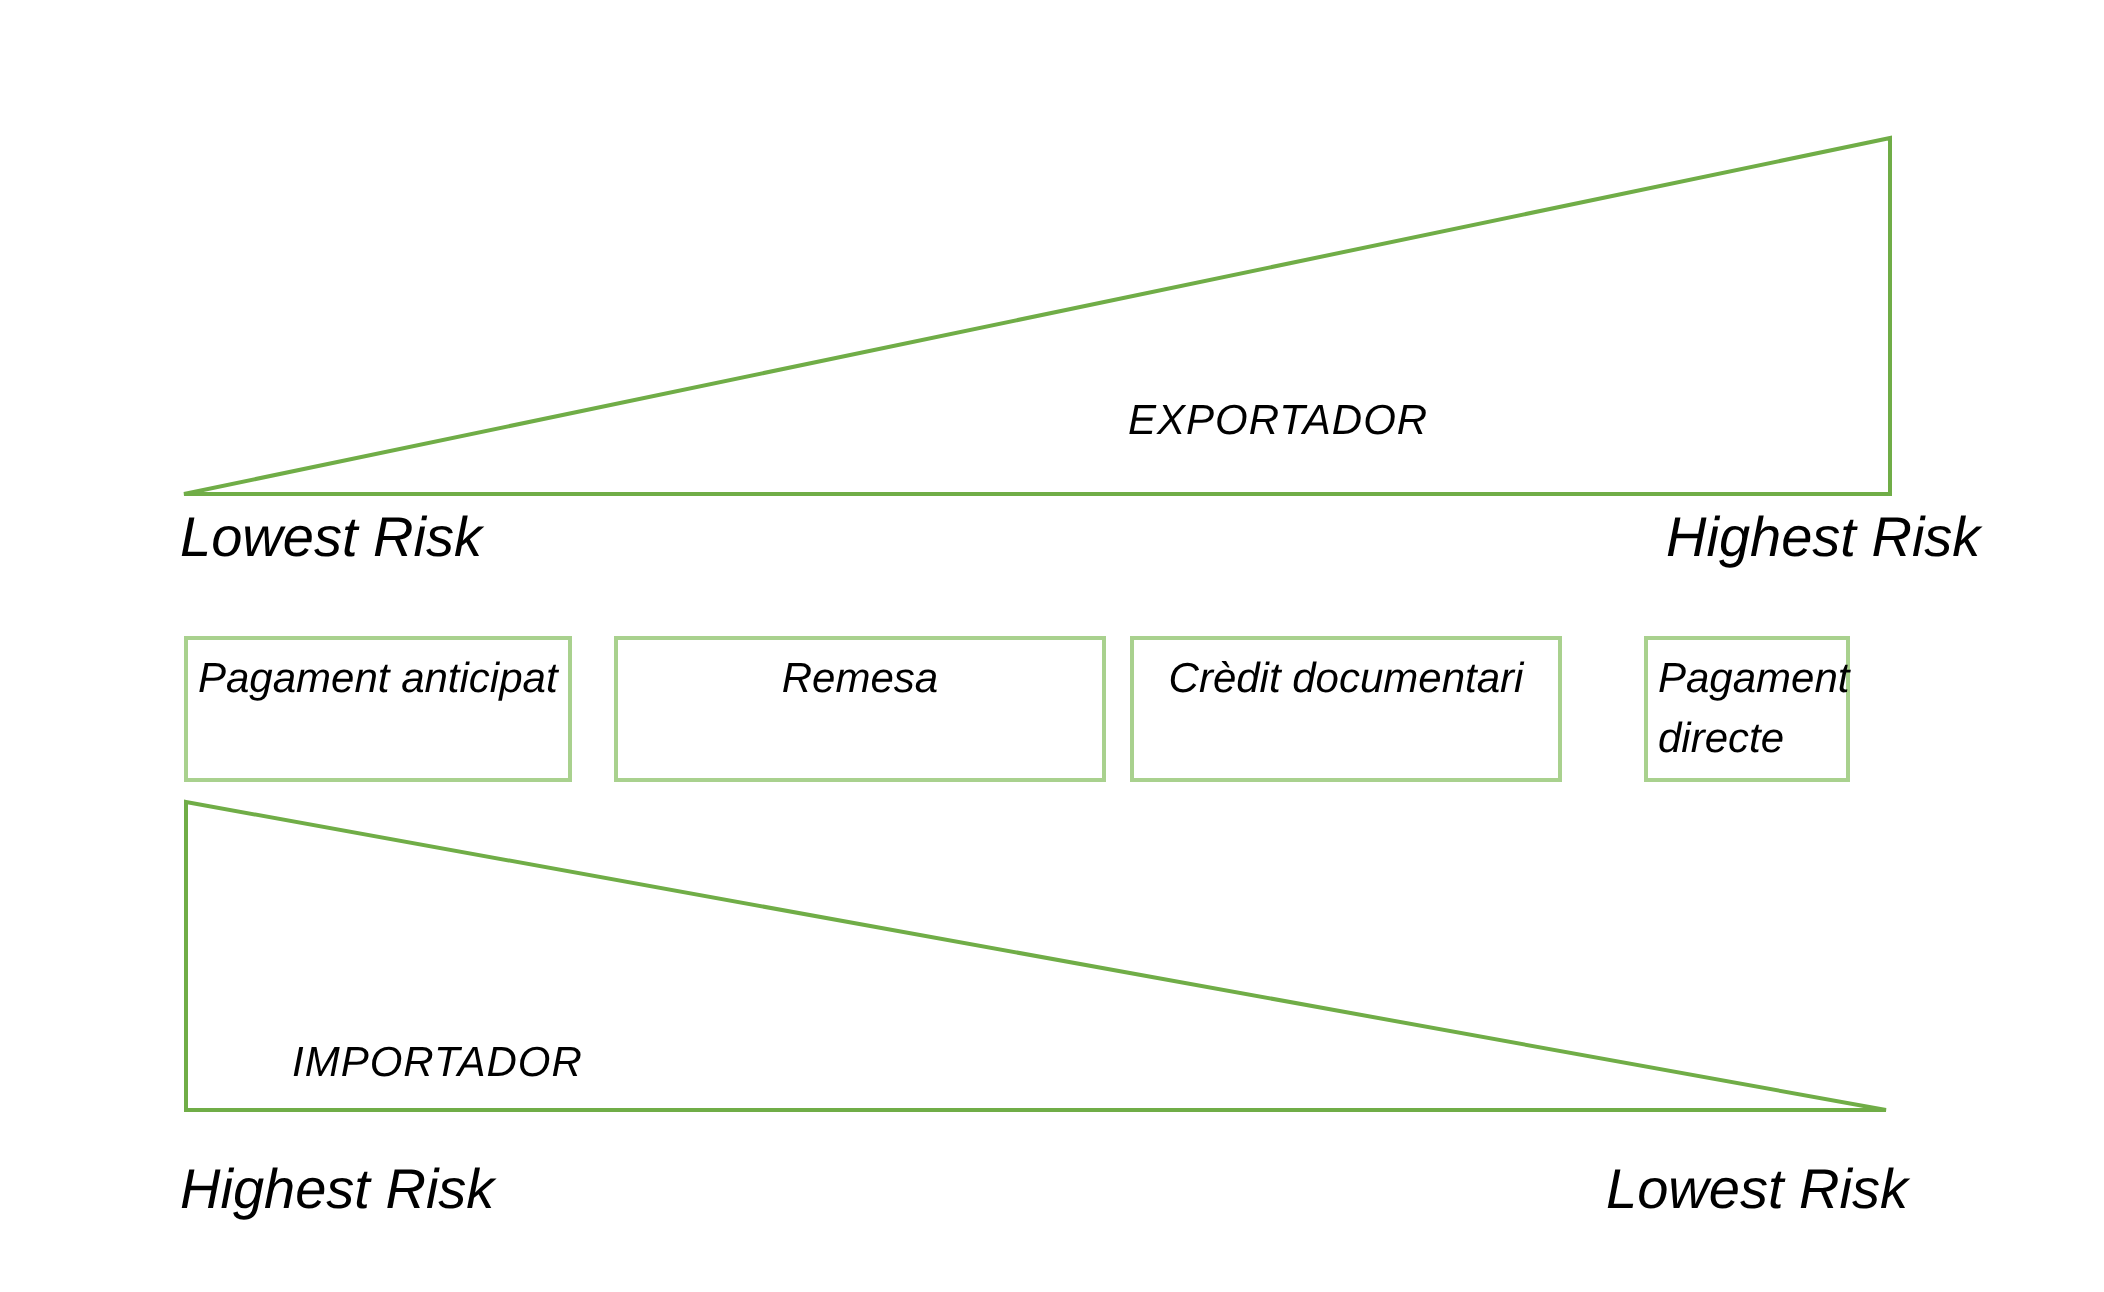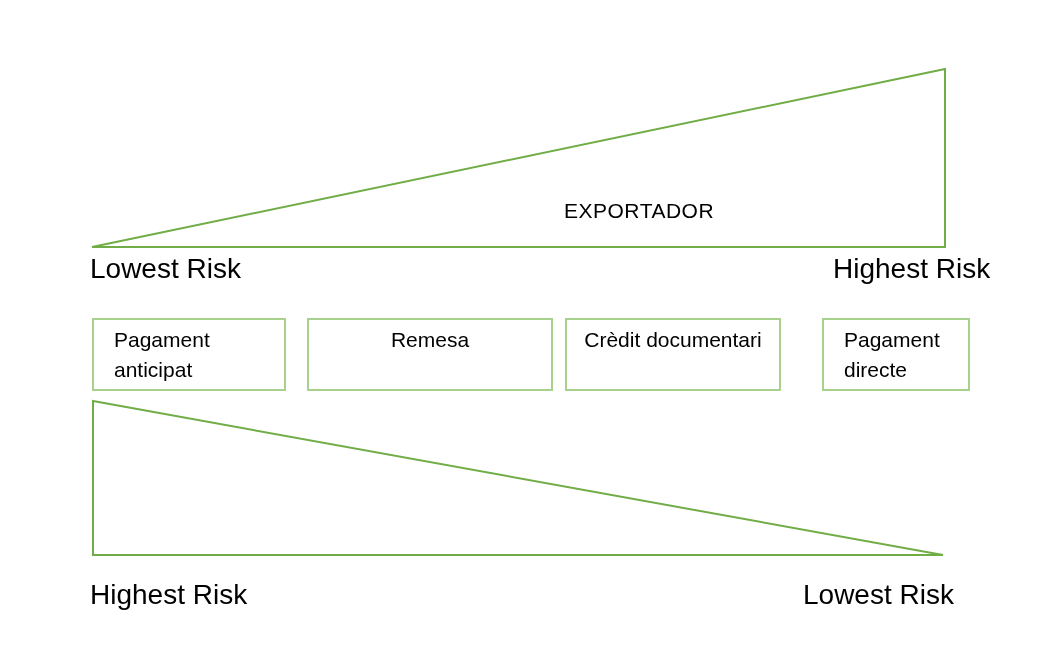--- a/index.html
+++ b/index.html
@@ -8,20 +8,21 @@
     background: var(--background, #FFFFFF);
   }
   .canvas {
     position: relative;
     width: 1052px;
     height: 646px;
     background: var(--background, #FFFFFF);
     font-family: "Liberation Sans", sans-serif;
     color: var(--text, #000000);
     overflow: hidden;
+    font-style: italic;
   }
   .triangles {
     position: absolute;
     left: 0;
     top: 0;
     width: 1052px;
     height: 646px;
   }
   .triangles polygon {
     fill: none;
@@ -44,27 +45,27 @@
   }
   .pm-box {
     position: absolute;
     top: 318px;
     height: 73px;
     box-sizing: border-box;
     border: 2px solid var(--box-border, #A9D18E);
     background: var(--background, #FFFFFF);
     font-size: 21px;
     line-height: 30px;
-    padding: 5px 20px;
+    padding: 5px 5px;
   }
   .pm-box.center { text-align: center; padding: 5px 6px; }
   .pm-box-1 { left: 92px;  width: 194px; }
   .pm-box-2 { left: 307px; width: 246px; }
   .pm-box-3 { left: 565px; width: 216px; }
-  .pm-box-4 { left: 822px; width: 148px; }
+  .pm-box-4 { left: 822px; width: 103px; }
 
   .exporter-label      { left: 564px; top: 198px; }
   .lowest-risk-top     { left: 90px;  top: 256px; }
   .highest-risk-top    { left: 833px; top: 256px; }
   .importer-label      { left: 146px; top: 519px; }
   .highest-risk-bottom { left: 90px;  top: 582px; }
   .lowest-risk-bottom  { left: 803px; top: 582px; }
 </style>
 </head>
 <body>
@@ -91,18 +92,19 @@
   </div>
 
   <div class="pm-box pm-box-3 center">
     <span>Crèdit documentari</span>
   </div>
 
   <div class="pm-box pm-box-4">
     <span>Pagament directe</span>
   </div>
 
+  <span class="caps-label importer-label">IMPORTADOR</span>
 
   <span class="label highest-risk-bottom">Highest Risk</span>
 
   <span class="label lowest-risk-bottom">Lowest Risk</span>
 
 </div>
 
 </body></html>

